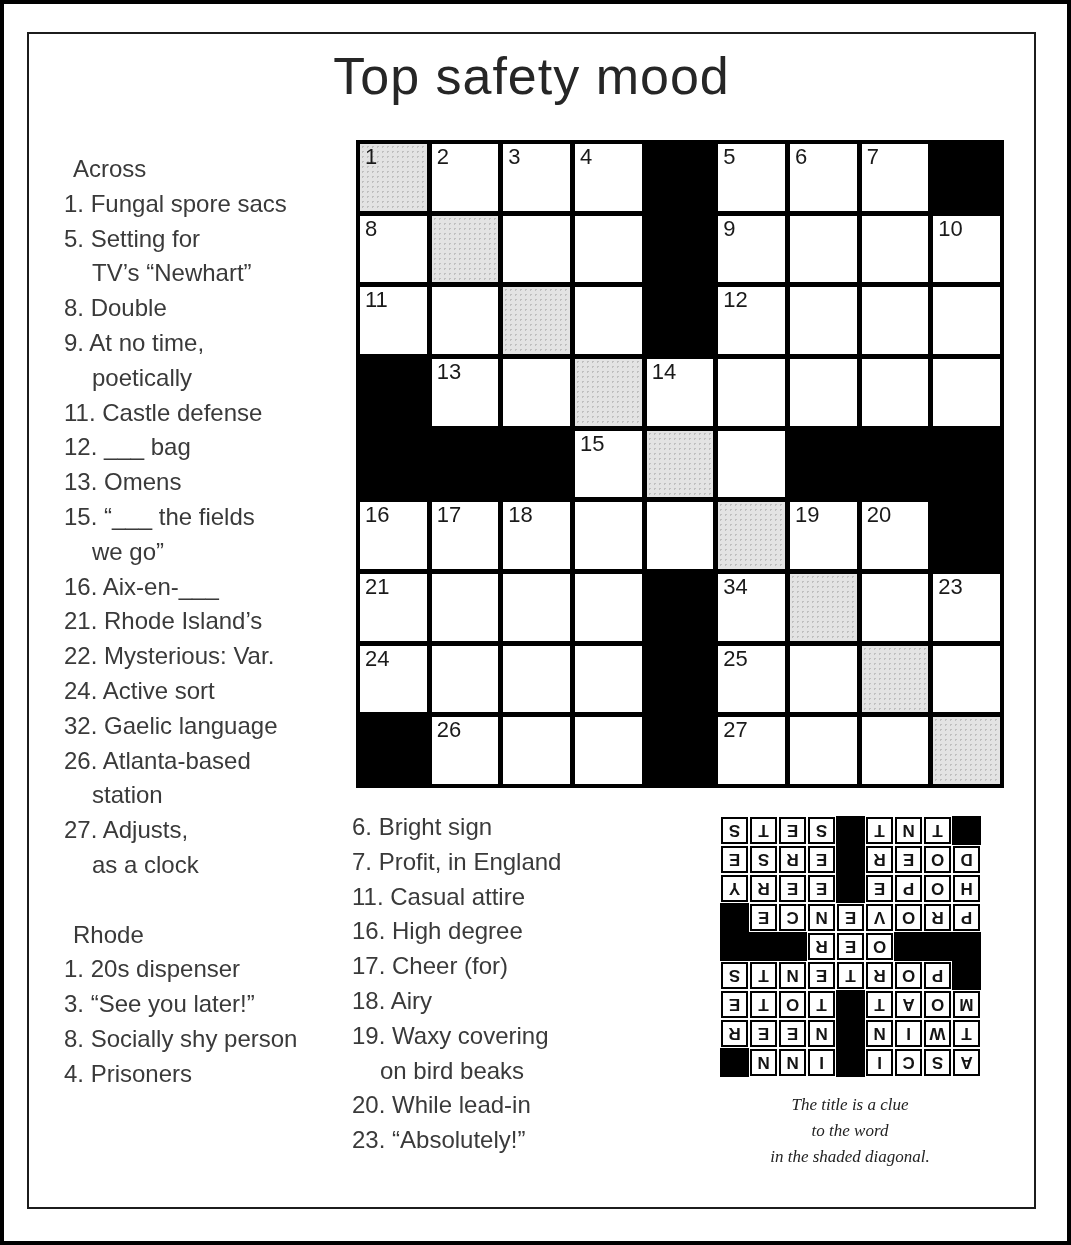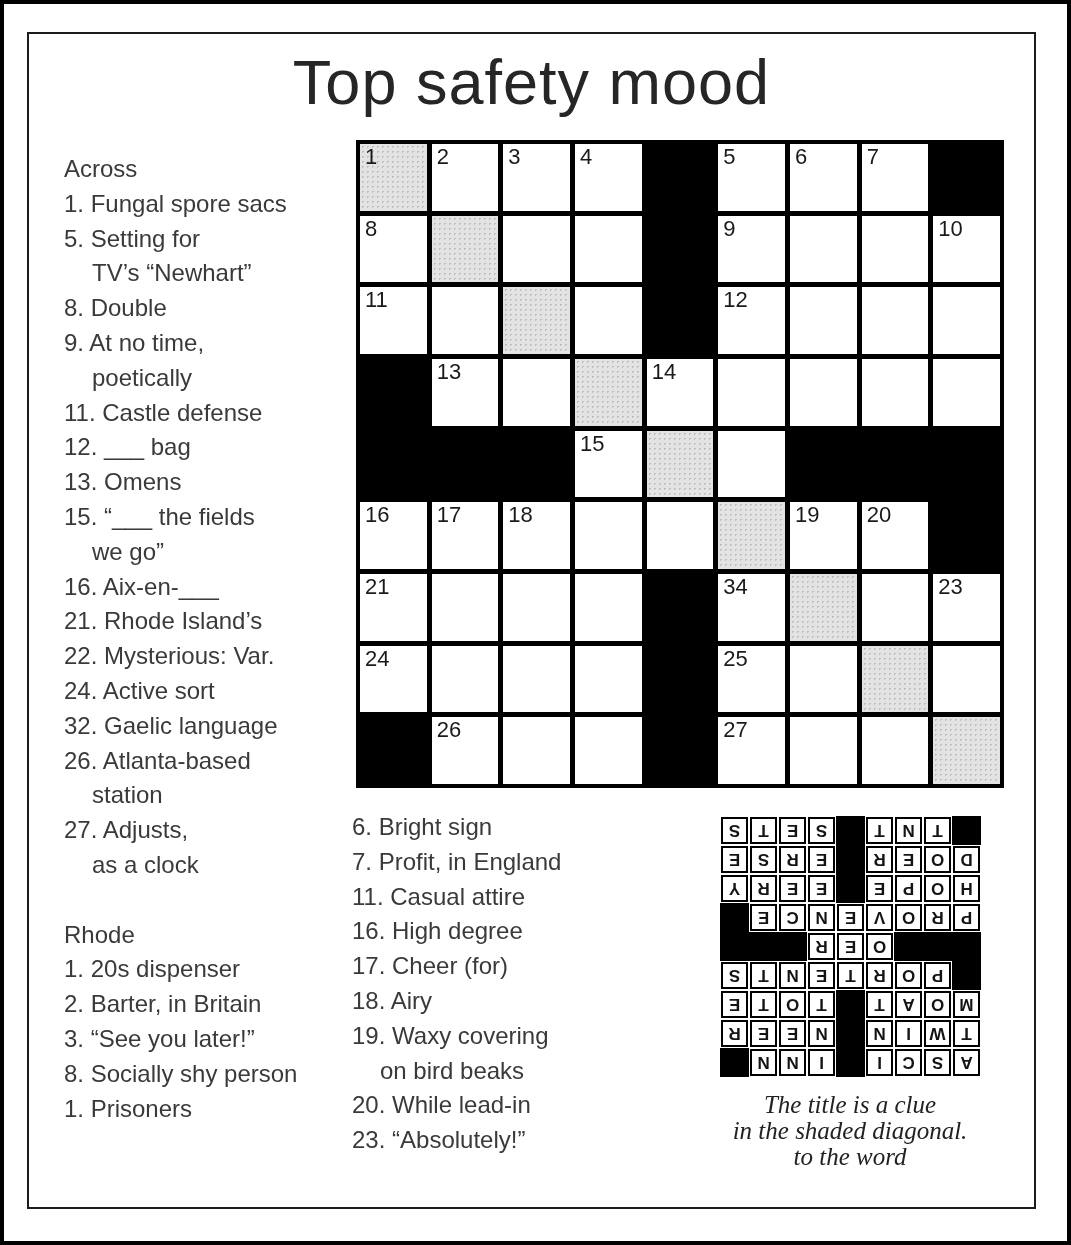--- a/index.html
+++ b/index.html
@@ -7,26 +7,26 @@
     position:relative;width:1071px;height:1245px;box-sizing:border-box;
     background:#fff;border:4px solid #000;
     font-family:"Liberation Sans",sans-serif;overflow:hidden;
   }
   .frame{
     position:absolute;left:23px;top:28px;width:1005px;height:1173px;
     border:2px solid #1c1c1c;background:#fff;
   }
   .title{
     position:absolute;top:12px;left:0;right:0;text-align:center;
-    font-size:63px;color:#262626;letter-spacing:1px;white-space:nowrap;
+    font-size:52px;color:#262626;letter-spacing:1px;white-space:nowrap;
   }
   .clues{position:absolute;font-size:24px;line-height:34.8px;color:#3a3a3a;white-space:nowrap;}
   .clues-left{left:35px;top:118px;}
   .clues-mid{left:323px;top:776px;}
-  .clue-heading{height:34.8px;}
+  .clue-heading{height:34.8px;margin-left:9px;}
   .clue-line{height:34.8px;}
   .clue-line.cont{padding-left:28px;}
   .spacer{height:34.8px;}
 
   .grid{
     position:absolute;left:327px;top:106px;width:648px;height:648px;
     box-sizing:border-box;background:#000;padding:4px;
     display:grid;grid-template-columns:repeat(9,1fr);grid-template-rows:repeat(9,1fr);gap:5px;
   }
   .cell{background:#fff;position:relative;}
@@ -48,21 +48,21 @@
     background:#fff;
     box-shadow:inset 0 0 0 1px #fff, inset 0 0 0 3px #000;
     display:flex;align-items:center;justify-content:center;
     font-size:17px;font-weight:bold;color:#141414;
   }
   .scell.black{background:#000;box-shadow:none;}
 
   .note{
     position:absolute;left:661px;top:1058px;width:320px;text-align:center;
     font-family:"Liberation Serif",serif;font-style:italic;
-    font-size:25px;line-height:26px;color:#222;
+    font-size:17px;line-height:26px;color:#222;
   }
 </style>
 </head>
 <body>
 
 <div class="canvas">
   <div class="frame">
 
     <div class="title">Top safety mood</div>
 
@@ -87,24 +87,23 @@
           <div class="clue-line">32. Gaelic language</div>
           <div class="clue-line">26. Atlanta-based</div>
           <div class="clue-line cont">station</div>
           <div class="clue-line">27. Adjusts,</div>
           <div class="clue-line cont">as a clock</div>
         </div>
       <div class="spacer"></div>
       <div class="clue-heading">Rhode</div>
       <div>
           <div class="clue-line">1. 20s dispenser</div>
-          <div class="clue-line">2. Barter, in Britain</div>
           <div class="clue-line">3. “See you later!”</div>
           <div class="clue-line">8. Socially shy person</div>
-          <div class="clue-line">1. Prisoners</div>
+          <div class="clue-line">4. Prisoners</div>
         </div>
     </div>
 
     <div class="grid" id="main-grid">
         <div class="cell shaded">
           <span class="num">1</span>
         </div>
         <div class="cell">
           <span class="num">2</span>
         </div>
@@ -333,18 +332,18 @@
         <div class="scell">T</div>
         <div class="scell black"></div>
         <div class="scell">S</div>
         <div class="scell">E</div>
         <div class="scell">T</div>
         <div class="scell">S</div>
       </div>
 
     <div class="note">
       <div>The title is a clue</div>
+      <div>to the word</div>
       <div>in the shaded diagonal.</div>
-      <div>to the word</div>
     </div>
 
   </div>
 </div>
 
 </body></html>

